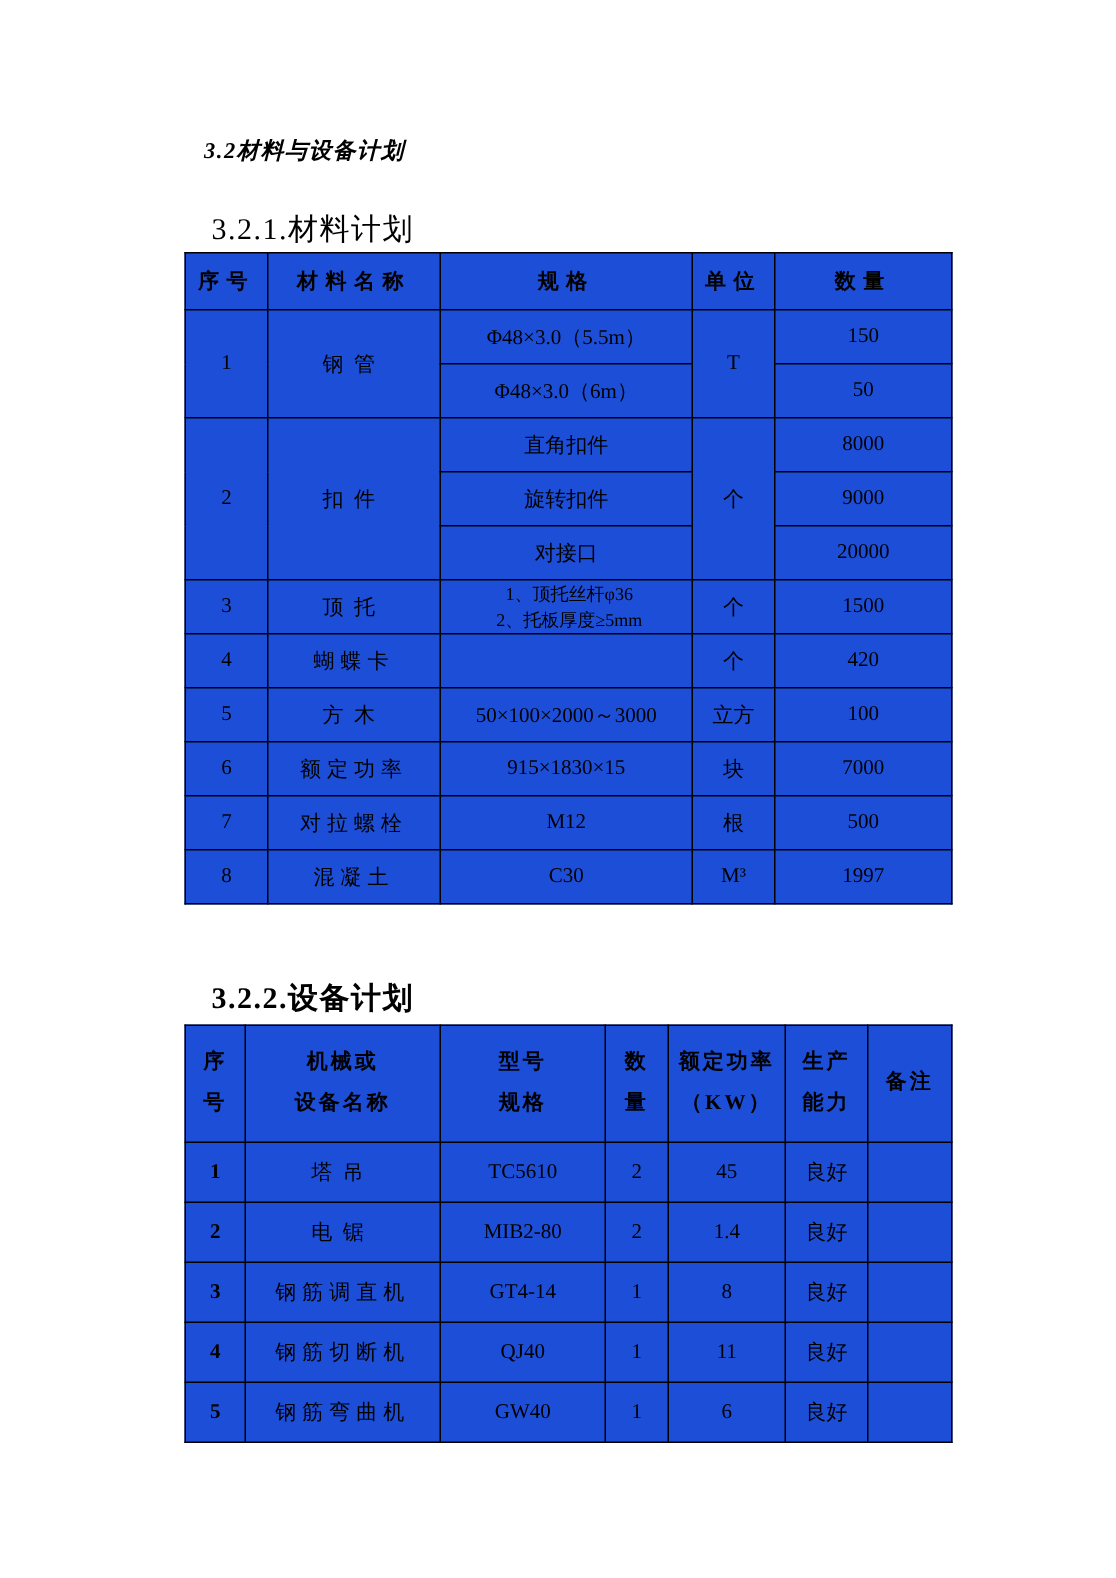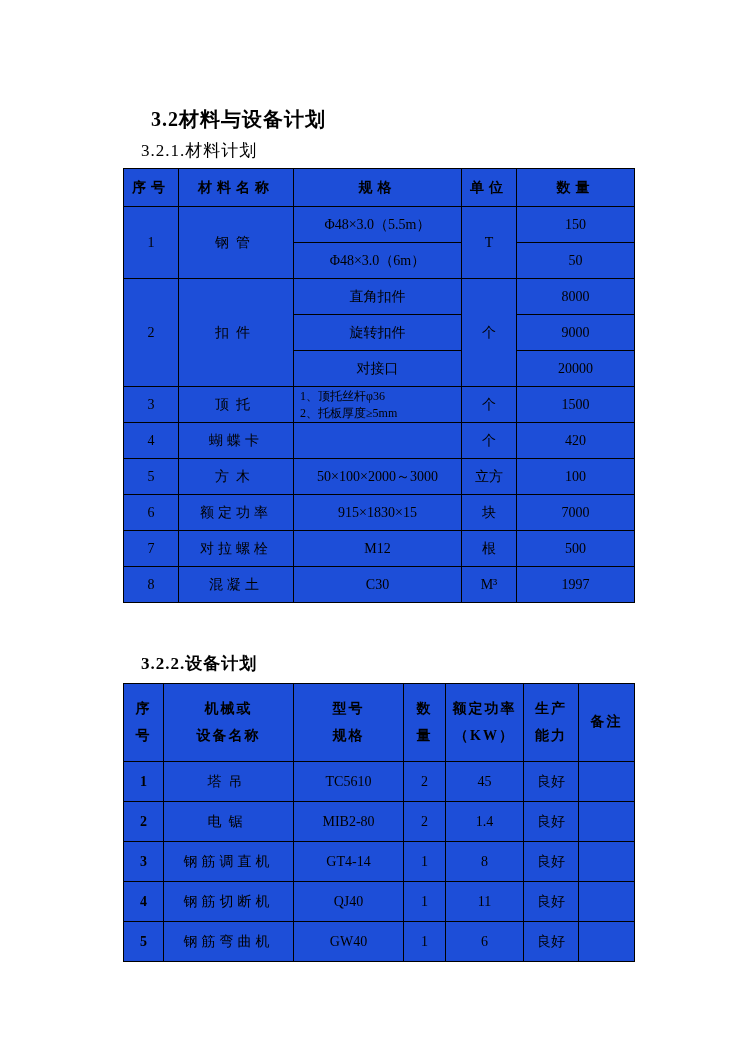--- a/index.html
+++ b/index.html
@@ -1,34 +1,34 @@
 <!DOCTYPE html>
 <html><head>
 <meta charset="utf-8">
 <style>
   html,body{margin:0;padding:0;background:#ffffff;}
   body{width:744px;height:1052px;font-family:"Liberation Serif","DejaVu Serif",serif;color:#000;}
   .page{position:relative;width:744px;height:1052px;background:#fff;overflow:hidden;}
-  .heading{position:absolute;left:135px;top:90px;font-size:20px;font-weight:bold;margin:16px;letter-spacing:1px;}
-  .subhead{position:absolute;font-size:17px;margin:0;letter-spacing:1px;}
+  .heading{position:absolute;left:135px;top:90px;font-size:15px;font-weight:bold;margin:1px;letter-spacing:1px;font-style:italic;}
+  .subhead{position:absolute;font-size:20px;margin:0;letter-spacing:1px;}
   .sub1{left:141px;top:139px;}
   .sub2{left:141px;top:652px;font-weight:bold;}
   table{border-collapse:collapse;table-layout:fixed;position:absolute;left:123px;background:#1d4ed8;}
   .t1{top:168px;width:511px;}
   .t2{top:683px;width:511px;}
   th,td{border:1px solid #000;text-align:center;vertical-align:middle;font-size:14px;padding:0 2px;overflow:hidden;}
   th{font-weight:bold;letter-spacing:5px;}
   .t1 tr{height:36px;}
   .t1 tr.hr{height:38px;}
   .t2 tr{height:40px;}
   .t2 tr.hr{height:78px;}
   .t2 th{white-space:pre-line;line-height:1.9;letter-spacing:2px;}
   .name{letter-spacing:7px;}
   .name3{letter-spacing:4px;font-family:Liberation Serif, serif;}
-  .spec-left{text-align:left;font-size:12px;white-space:pre-line;padding-left:6px;line-height:1.35;margin-left:24px;}
+  .spec-left{text-align:center;font-size:12px;white-space:pre-line;padding-left:6px;line-height:1.35;margin-left:24px;}
   .bno{font-weight:bold;}
 </style>
 </head>
 <body>
 
 <div class="page">
 
   <h1 class="heading">3.2材料与设备计划</h1>
   <p class="subhead sub1">3.2.1.材料计划</p>
 

